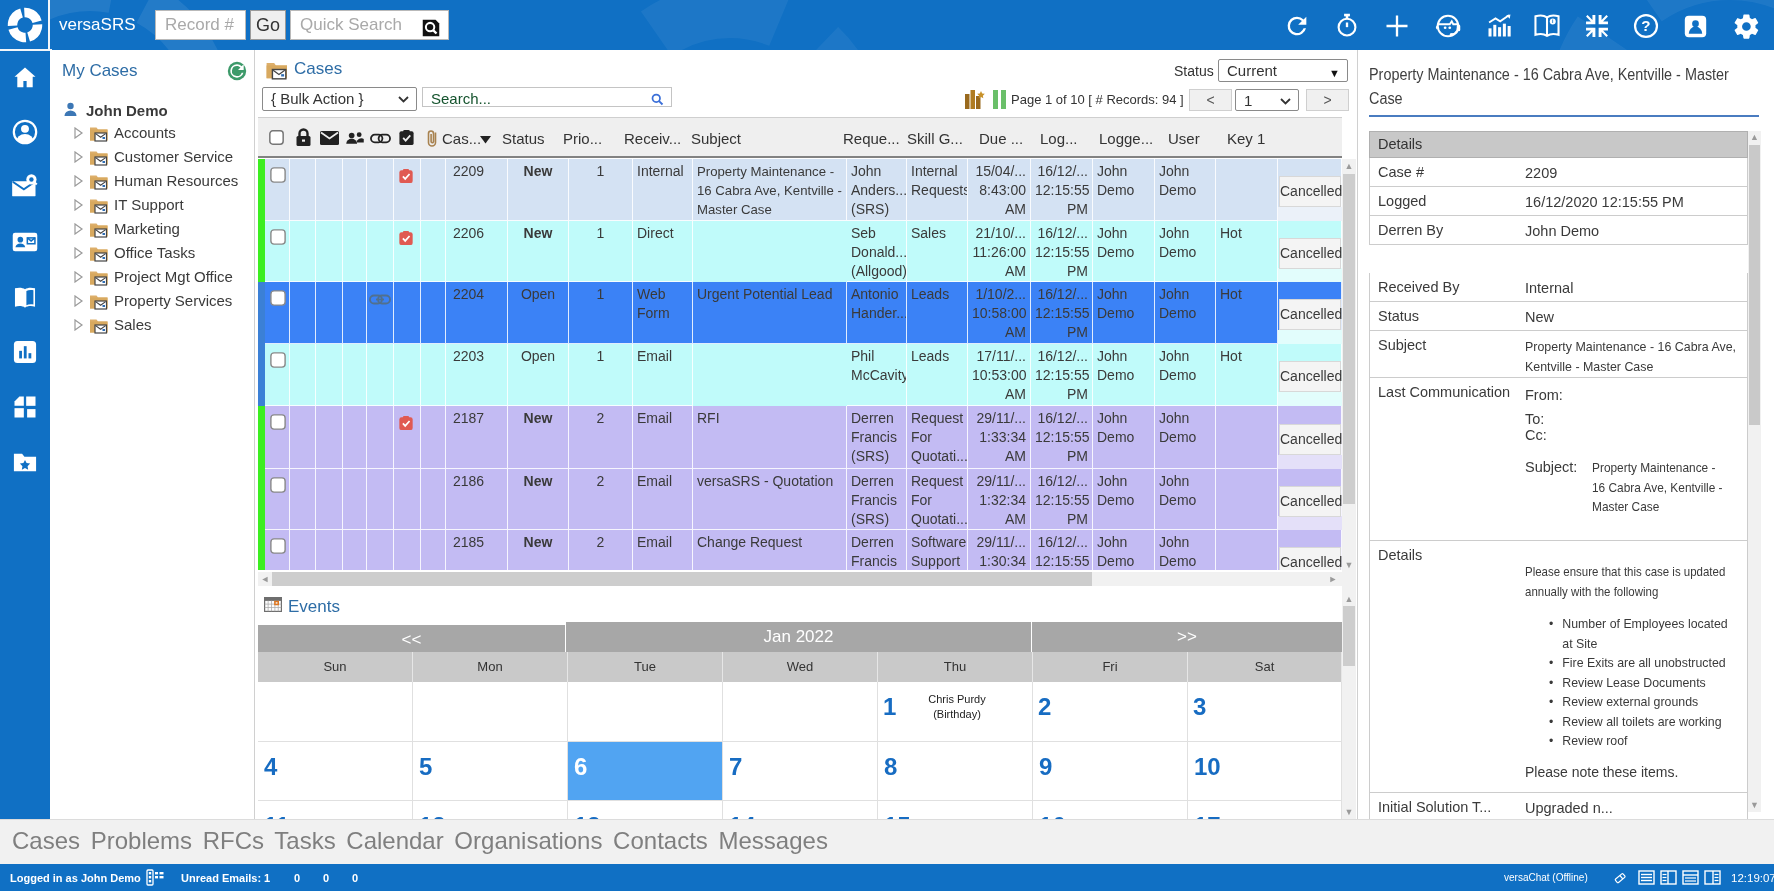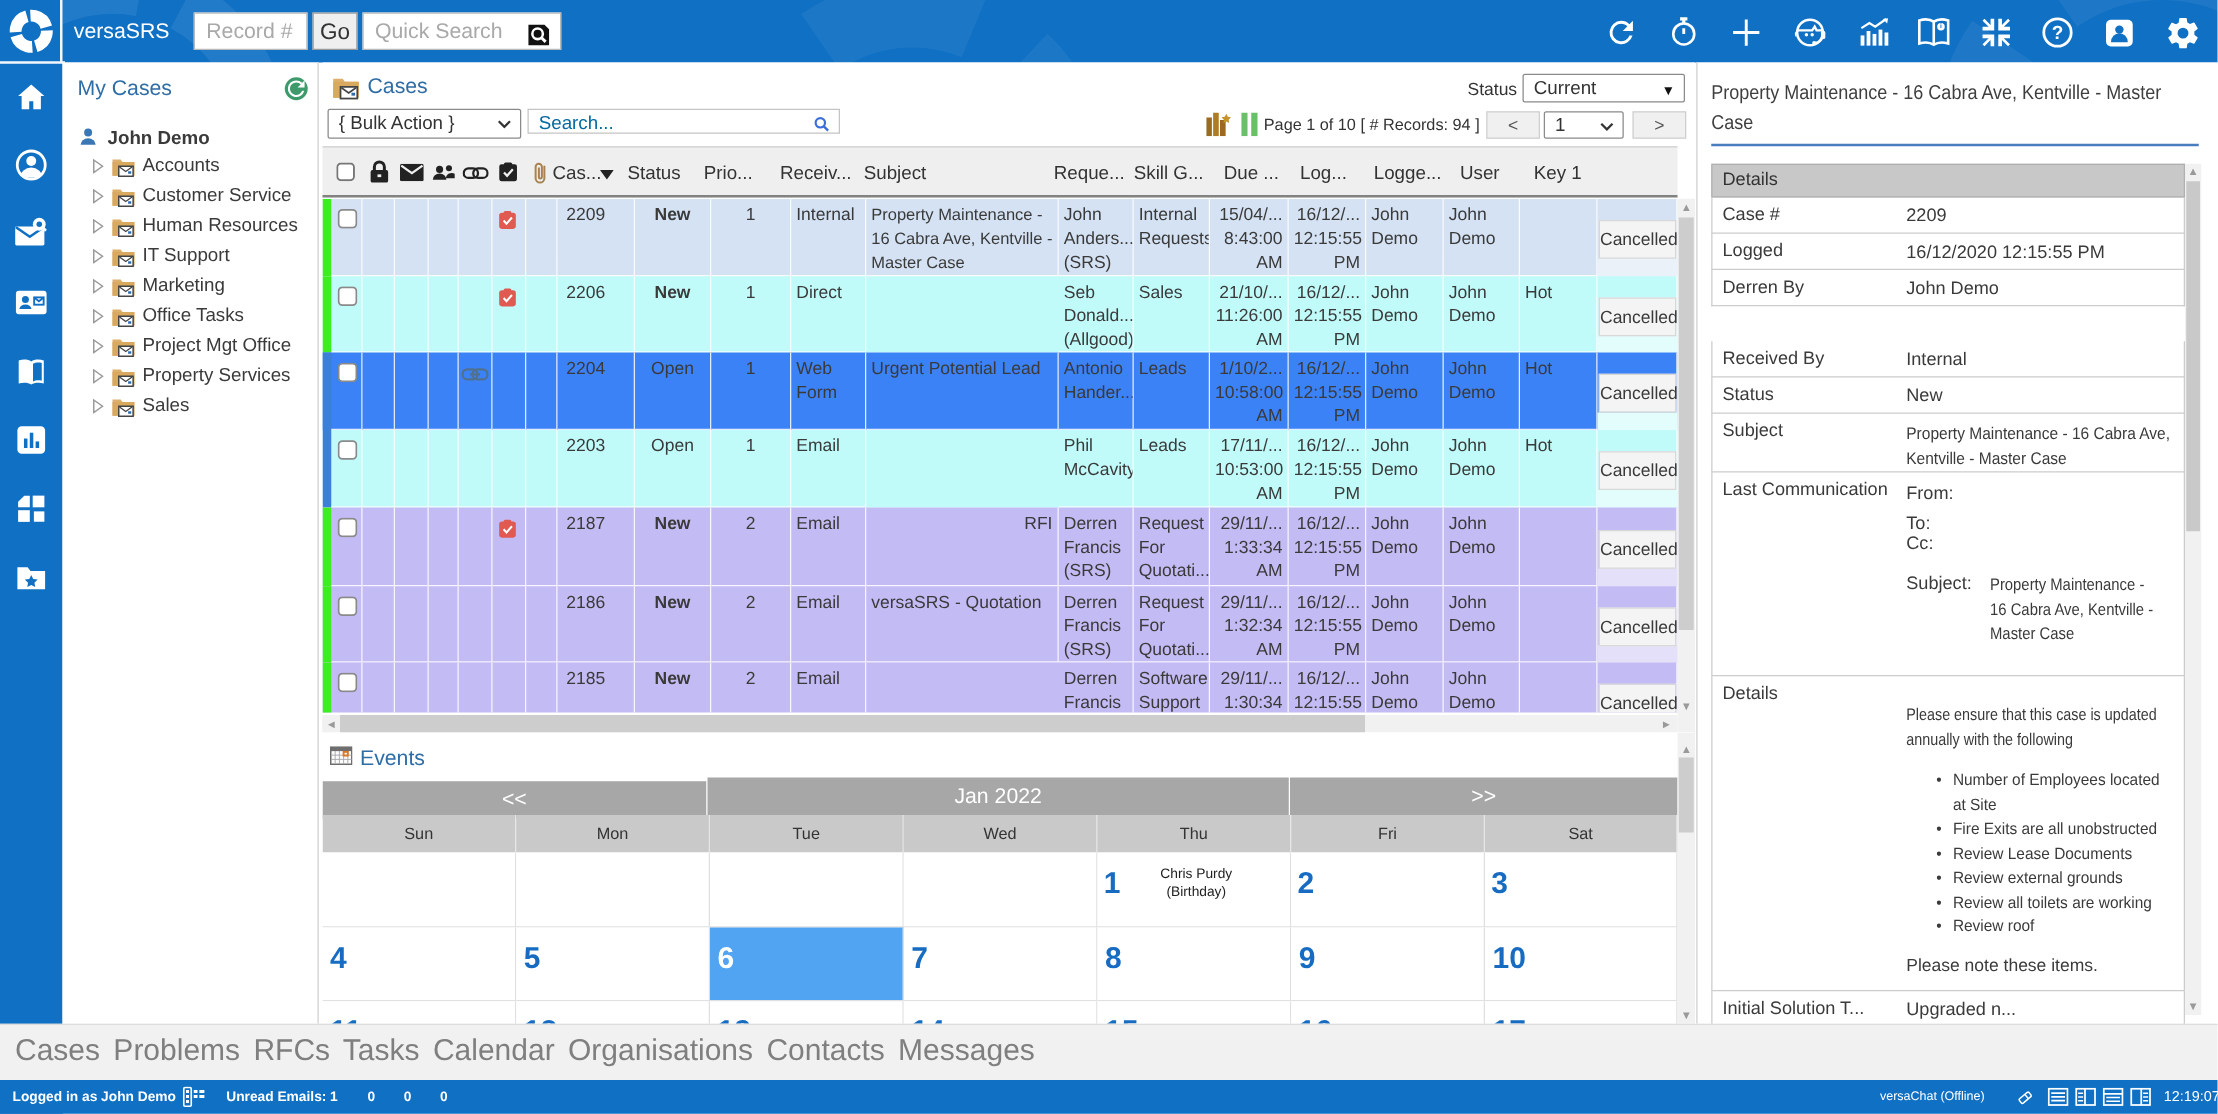--- a/index.html
+++ b/index.html
@@ -295,21 +295,21 @@
   <svg class="abs" style="left:7px;top:9px" width="23" height="21" viewBox="0 0 19 18">
       <use href="#folderenv"></use>
     </svg>
   <div class="paneltitle abs" style="left:36px;top:9px">Cases</div>
   <div class="abs" style="left:916px;top:13px;font-size:14px;color:#333">Status</div>
   <div class="abs selbox" style="left:960px;top:9px;width:130px;height:23px;">Current<span class="selarr">▼</span></div>
 
   <div class="abs selbox" style="left:4px;top:37px;width:155px;height:24px;">{ Bulk Action }<svg style="position:absolute;right:7px;top:8px" width="11" height="7" viewBox="0 0 11 7">
         <path d="M1 1 L5.5 5.5 L10 1" fill="none" stroke="#333" stroke-width="1.8"></path>
       </svg></div>
-  <div class="abs" style="left:164px;top:37px;width:250px;height:20px;background:#fff;border:1px solid #c4c4c4;font-size:15px;color:#0369a1;padding:2px 8px;">Search...
+  <div class="abs" style="left:164px;top:37px;width:250px;height:20px;background:#fff;border:1px solid #c4c4c4;font-size:15px;color:#14532d;padding:2px 8px;">Search...
     <svg class="abs" style="right:6px;top:4px" width="15" height="15" viewBox="0 0 24 24">
         <circle cx="10" cy="10" r="6" fill="none" stroke="#3b6fd8" stroke-width="2.8"></circle>
         <line x1="14.5" y1="14.5" x2="20" y2="20" stroke="#3b6fd8" stroke-width="3"></line>
       </svg>
   </div>
   <svg class="abs" style="left:707px;top:40px" width="20" height="19" viewBox="0 0 20 19">
       <rect x="0" y="4" width="4.5" height="15" fill="#9a6a1e"></rect>
       <rect x="5.5" y="0" width="4.5" height="19" fill="#b07c22"></rect>
       <rect x="11" y="6" width="4.5" height="13" fill="#9a6a1e"></rect>
       <path fill="#c8922a" d="M16 1 l1.2 2.4 2.6.4 -1.9 1.9 .4 2.6 -2.3-1.2 -2.3 1.2 .4-2.6 -1.9-1.9 2.6-.4z"></path>
@@ -520,21 +520,21 @@
         </svg>
   <svg class="abs" style="left:140px;top:9px" width="16" height="16" viewBox="0 0 18 18">
           <rect x="1.5" y="2.5" width="15" height="14.5" rx="2.5" fill="#e05a52"></rect>
           <rect x="5.5" y="1" width="7" height="3.6" rx="1.4" fill="#e05a52" stroke="#fff" stroke-width="0"></rect>
           <path d="M5.5 9.5 l2.6 2.8 L13 6.8" fill="none" stroke="#fff" stroke-width="1.9"></path>
         </svg>
   <div class="cell" style="left:188px;width:62px;padding-left:7px;">2187</div>
   <div class="cell" style="left:250px;width:61px;text-align:center;font-weight:bold;">New</div>
   <div class="cell" style="left:311px;width:64px;text-align:center;">2</div>
   <div class="cell" style="left:375px;width:60px;">Email</div>
-  <div class="cell" style="left:435px;width:154px;text-align:right;">RFI</div>
+  <div class="cell" style="left:435px;width:154px;">RFI</div>
   <div class="cell" style="left:589px;width:60px;">Derren Francis (SRS)</div>
   <div class="cell" style="left:649px;width:61px;">Request For Quotati...</div>
   <div class="cell" style="left:710px;width:63px;text-align:right;">29/11/...<br>1:33:34<br>AM</div>
   <div class="cell" style="left:773px;width:62px;text-align:right;">16/12/...<br>12:15:55<br>PM</div>
   <div class="cell" style="left:835px;width:62px;">John Demo</div>
   <div class="cell" style="left:897px;width:61px;">John Demo</div>
   <div class="cell" style="left:958px;width:62px;"></div>
   <div class="cell" style="left:1020px;width:64px;"></div>
   <div class="abs" style="left:1021px;top:0px"></div>
   <div class="abs" style="left:1020px;top:49px;width:64px;height:14px;background:#e4e0f9"></div>
@@ -578,20 +578,21 @@
   <div class="cell" style="left:109px;width:27px;"></div>
   <div class="cell" style="left:136px;width:27px;"></div>
   <div class="cell" style="left:163px;width:25px;"></div>
   <svg class="abs" style="left:12px;top:8px" width="16" height="16" viewBox="0 0 18 18">
           <rect x="1" y="1" width="16" height="16" rx="3.5" fill="#fff" stroke="#8a8a8a" stroke-width="1.6"></rect>
         </svg>
   <div class="cell" style="left:188px;width:62px;padding-left:7px;">2185</div>
   <div class="cell" style="left:250px;width:61px;text-align:center;font-weight:bold;">New</div>
   <div class="cell" style="left:311px;width:64px;text-align:center;">2</div>
   <div class="cell" style="left:375px;width:60px;">Email</div>
+  <div class="cell" style="left:435px;width:154px;">Change Request</div>
   <div class="cell" style="left:589px;width:60px;">Derren Francis</div>
   <div class="cell" style="left:649px;width:61px;">Software Support</div>
   <div class="cell" style="left:710px;width:63px;text-align:right;">29/11/...<br>1:30:34<br>AM</div>
   <div class="cell" style="left:773px;width:62px;text-align:right;">16/12/...<br>12:15:55<br>PM</div>
   <div class="cell" style="left:835px;width:62px;">John Demo</div>
   <div class="cell" style="left:897px;width:61px;">John Demo</div>
   <div class="cell" style="left:958px;width:62px;"></div>
   <div class="cell" style="left:1020px;width:64px;"></div>
   <div class="abs" style="left:1021px;top:0px"></div>
 

